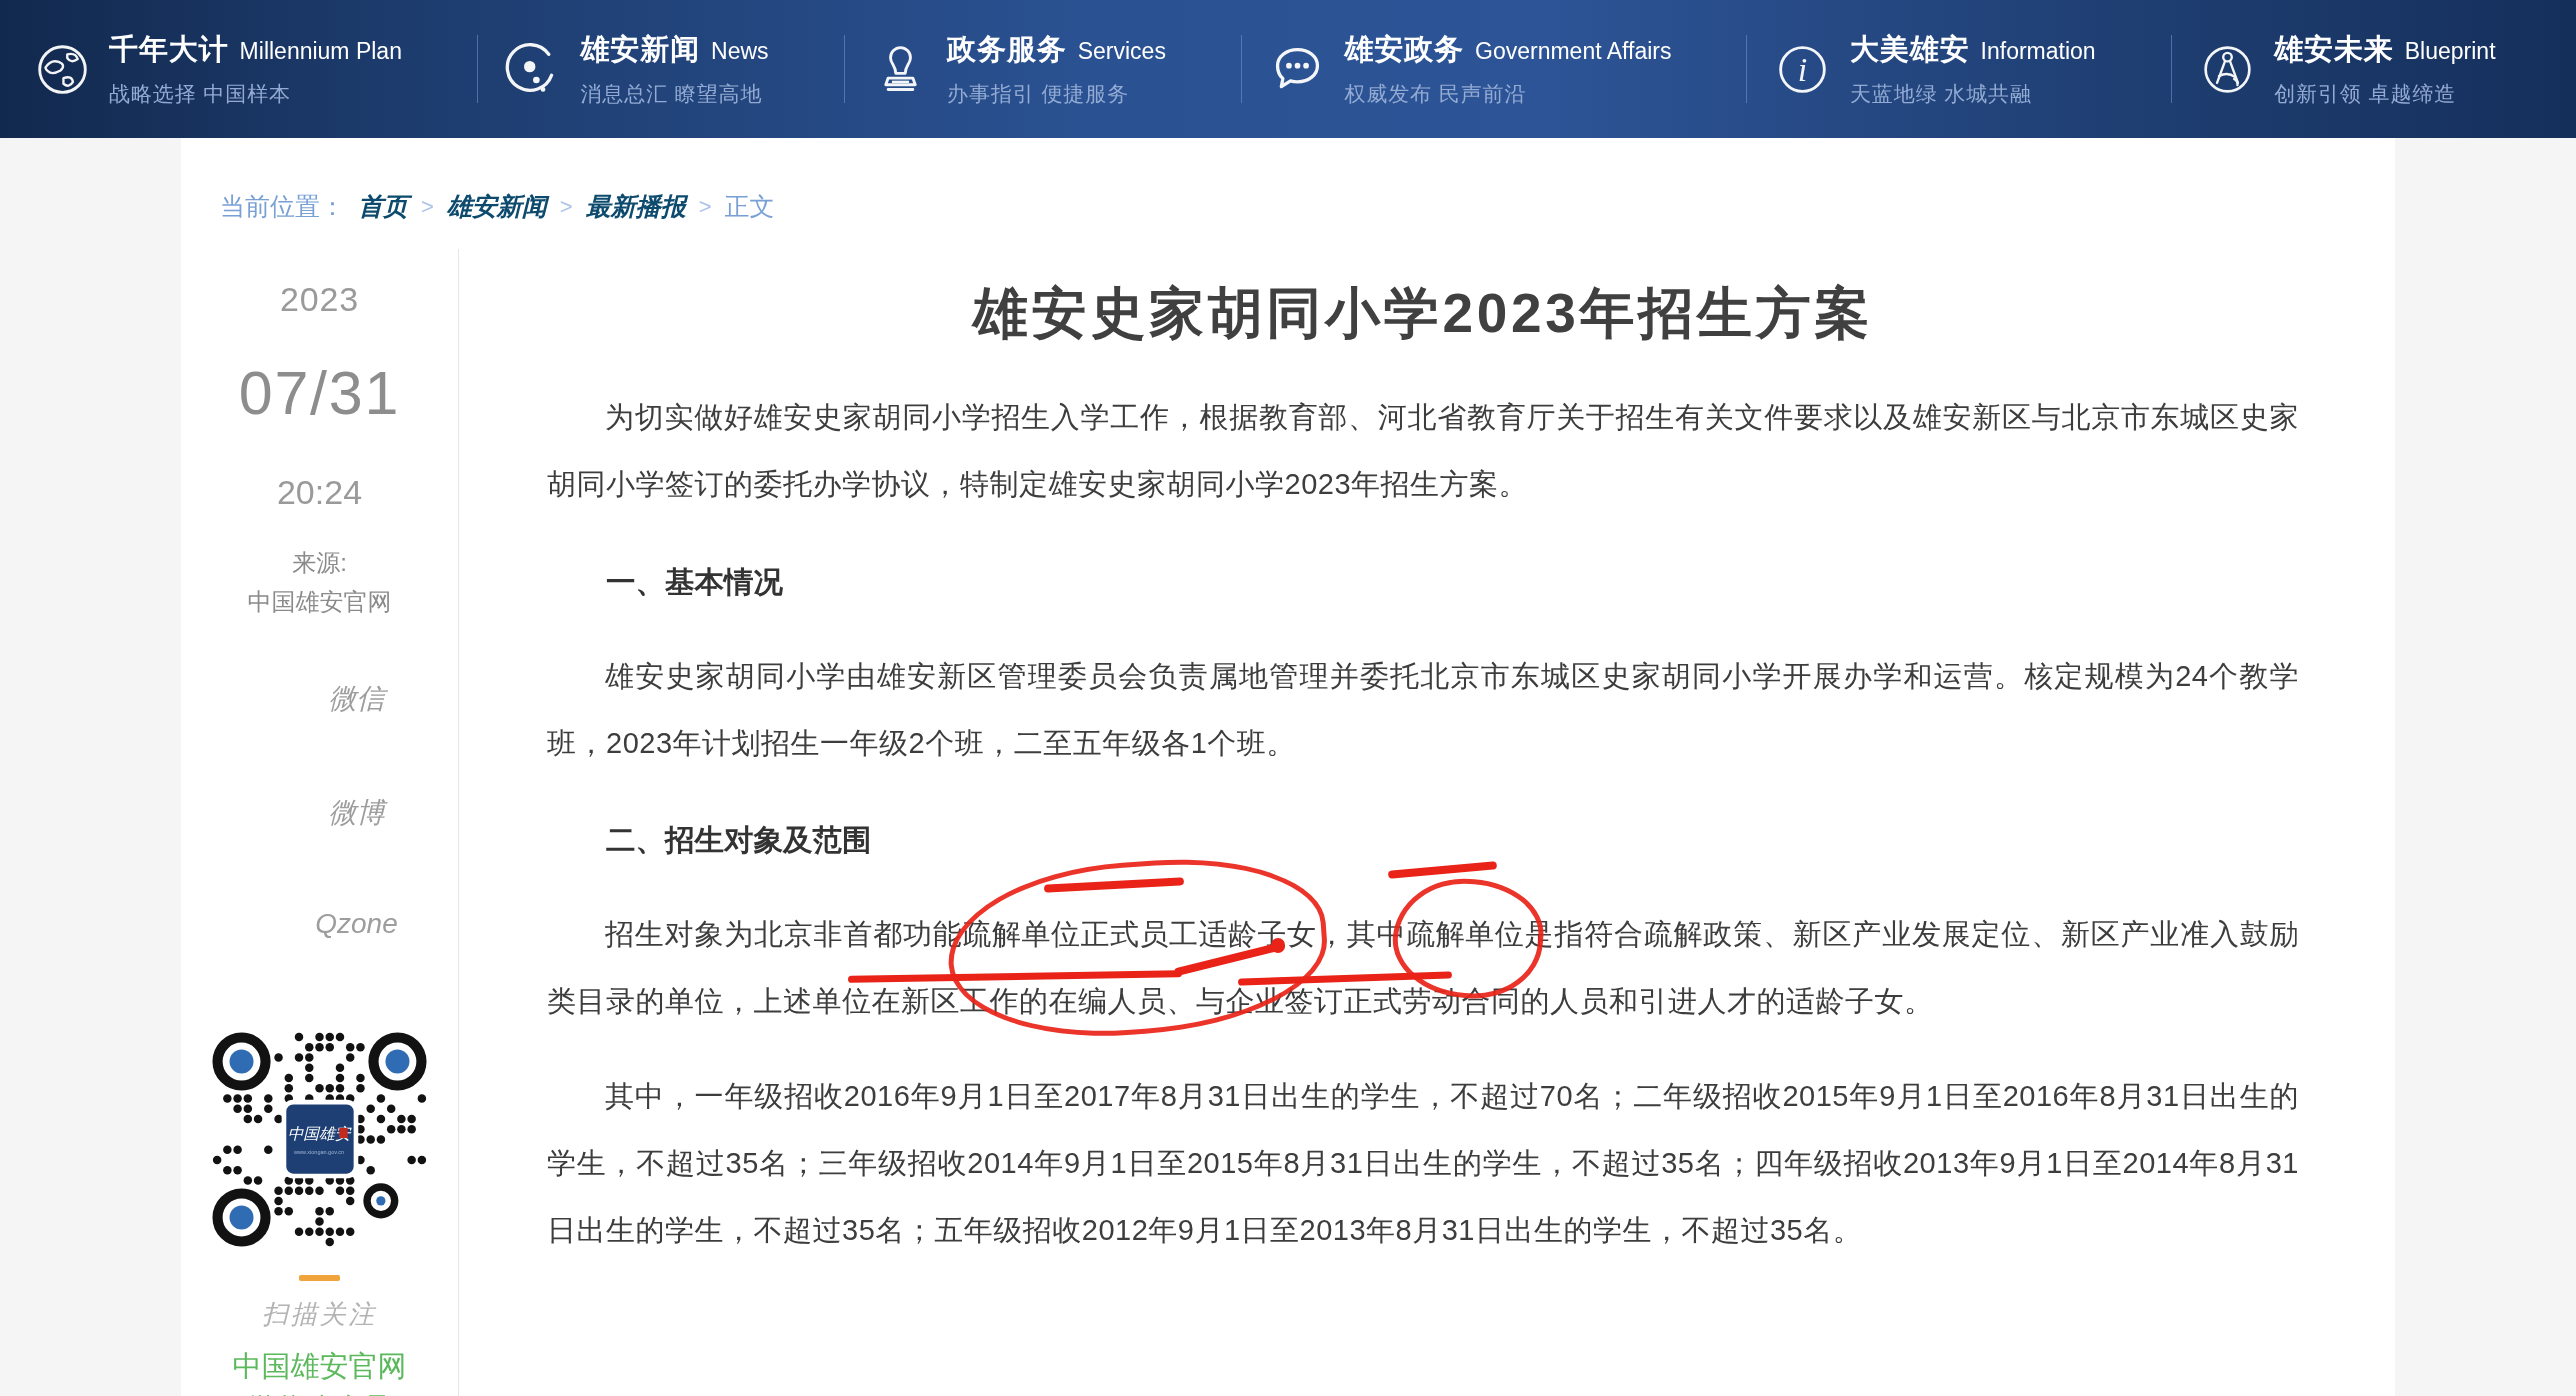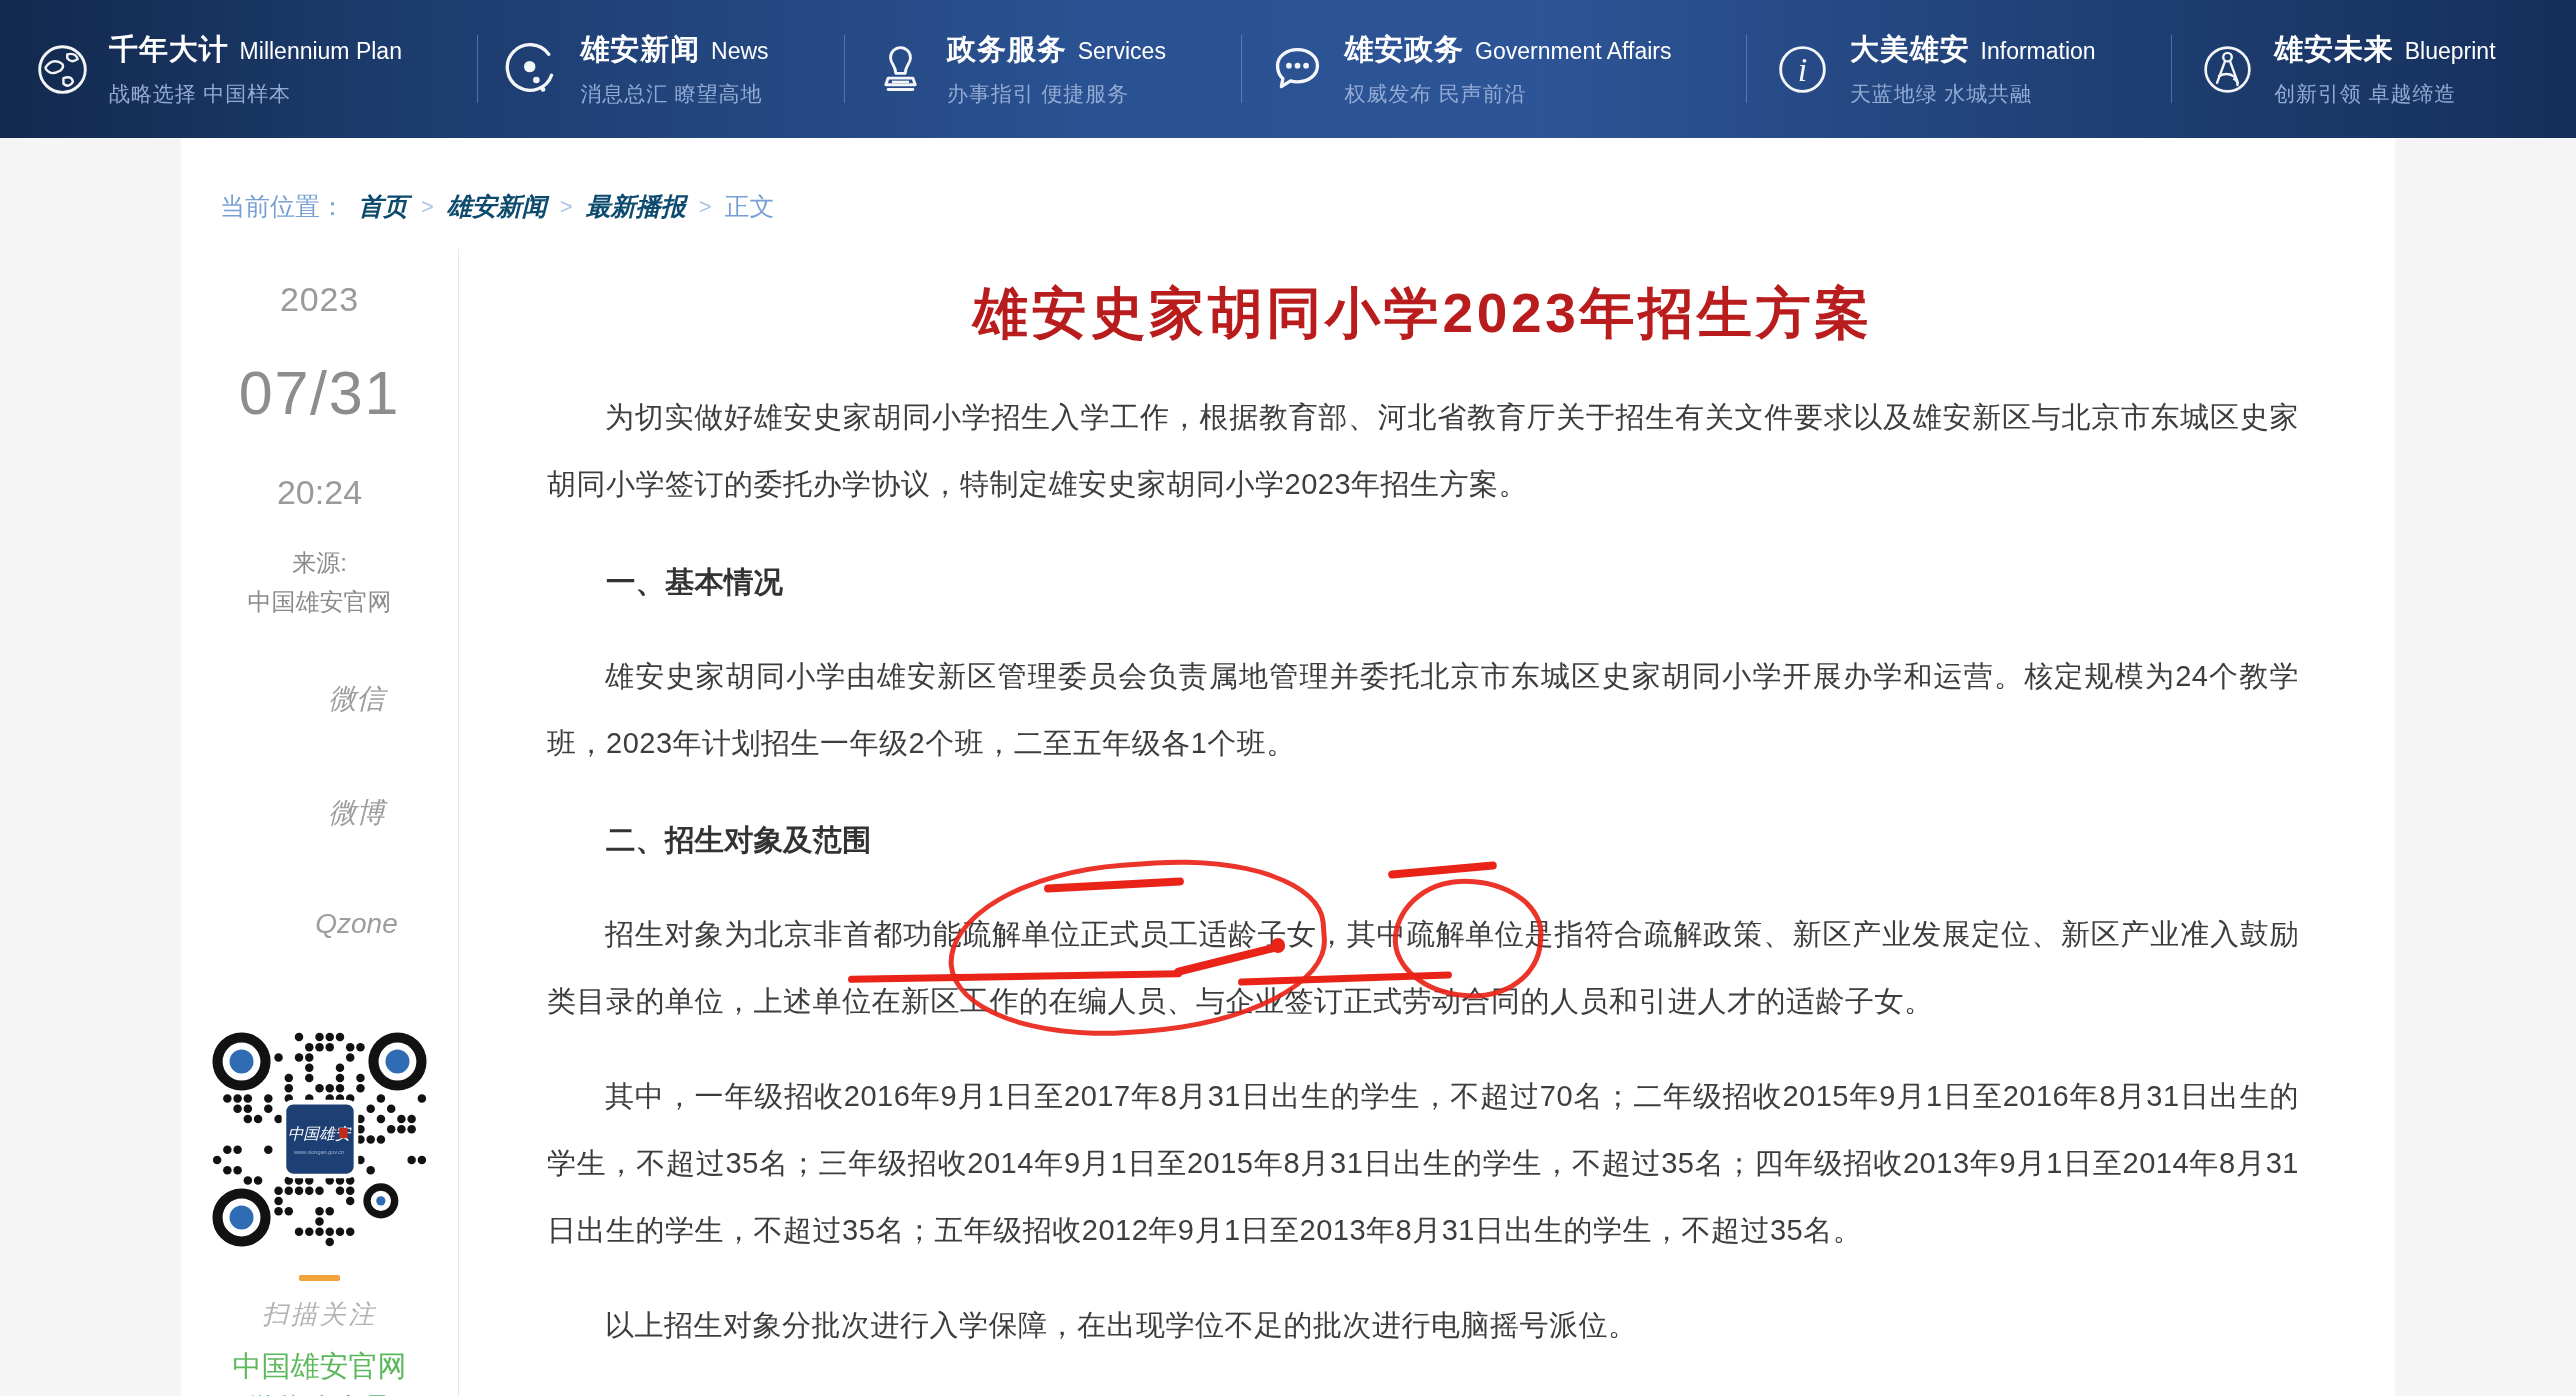--- a/index.html
+++ b/index.html
@@ -50,21 +50,21 @@
   .sb-share{margin-top:59px;padding-left:74px;}
   .share-item{font-size:28px;color:#9d9d9d;cursor:pointer;font-style:italic;}
   .share-item + .share-item{margin-top:76px;}
   .sb-qr{width:215px;height:215px;margin:92px auto 0;display:block;}
   .sb-dash{width:41px;height:5.5px;background:#f2a43c;margin:28px auto 0;border-radius:1.8px;}
   .sb-scan{margin-top:16.6px;font-size:26px;color:#b3b3b3;font-style:italic;letter-spacing:2.8px;}
   .sb-qrname{margin-top:13px;font-size:29px;color:#5cb85c;line-height:42px;}
   
   .article{flex:1 1 auto;box-sizing:border-box;padding:0 96px 55px 88px;overflow:visible;}
   .article-title{
-    text-align:center;font-size:55px;font-weight:bold;color:#b91c1c;
+    text-align:center;font-size:55px;font-weight:bold;color:#404040;
     letter-spacing:3.7px;margin:28px 0 33px 0;
   }
   .para{
     font-size:29px;color:#3d3d3d;line-height:67px;text-indent:2em;
     margin:28px 0 0 0;text-align:justify;letter-spacing:0.5px;
   }
   .section-h{font-size:29.5px;font-weight:bold;color:#333;text-indent:2em;margin:29.5px 0 0 0;line-height:67px;}
   
   .annot{position:relative;display:inline-block;text-indent:0;overflow:visible;}
   .annot i{position:absolute;pointer-events:none;display:block;}
@@ -350,18 +350,17 @@
       <p class="para">雄安史家胡同小学由雄安新区管理委员会负责属地管理并委托北京市东城区史家胡同小学开展办学和运营。核定规模为24个教学班，2023年计划招生一年级2个班，二至五年级各1个班。</p>
 
       <h2 class="section-h">二、招生对象及范围</h2>
 
       <p class="para">
         <span>招生对象为北京非首都功能</span><span class="annot"><span>疏解单位正式员工适龄子女</span><i class="a1-oval"></i><i class="a1-bar"></i><i class="a1-line"></i><i class="a1-rise"></i><i class="a1-dot"></i></span><span>，其中</span><span class="annot"><span>疏解单位</span><i class="a2-oval"></i><i class="a2-bar"></i><i class="a2-line"></i></span><span>是指符合疏解政策、新区产业发展定位、新区产业准入鼓励类目录的单位，上述单位在新区工作的在编人员、与企业签订正式劳动合同的人员和引进人才的适龄子女。</span>
       </p>
 
       <p class="para">其中，一年级招收2016年9月1日至2017年8月31日出生的学生，不超过70名；二年级招收2015年9月1日至2016年8月31日出生的学生，不超过35名；三年级招收2014年9月1日至2015年8月31日出生的学生，不超过35名；四年级招收2013年9月1日至2014年8月31日出生的学生，不超过35名；五年级招收2012年9月1日至2013年8月31日出生的学生，不超过35名。</p>
 
-      <p class="para">以上招生对象分批次进行入学保障，在出现学位不足的批次进行电脑摇号派位。</p>
     </main>
 
   </div>
 </div>
 
 
 </body></html>

